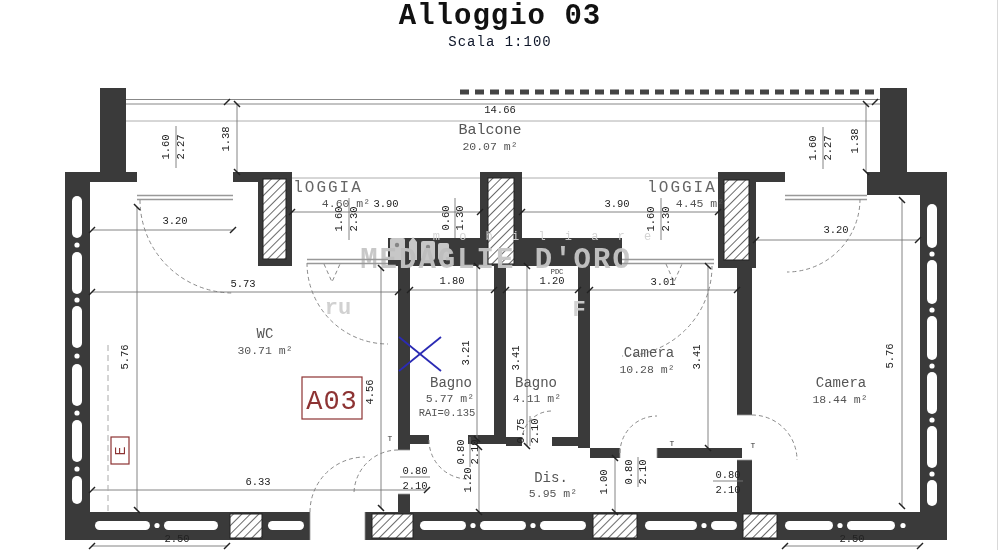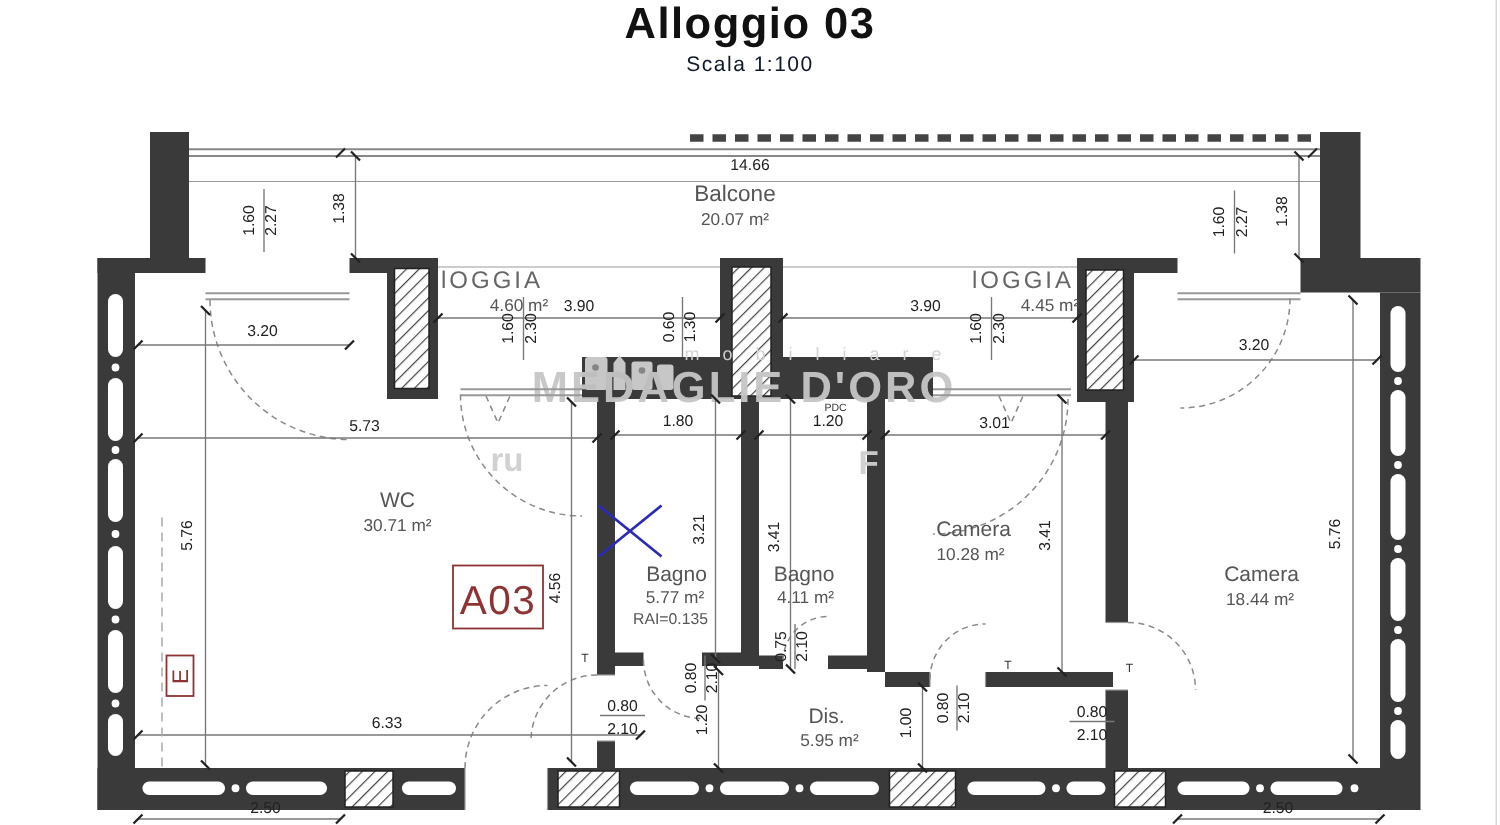--- a/index.html
+++ b/index.html
@@ -1,17 +1,17 @@
 <!DOCTYPE html>
 <html><head>
 <meta charset="utf-8">
 <style>
   html,body{margin:0;padding:0;background:#fff;}
   #stage{position:relative;width:1000px;height:550px;background:#fff;overflow:hidden;
-         font-family:Liberation Sans, sans-serif;}
+         font-family:Liberation Mono, monospace;}
   #title{position:absolute;top:0;left:0;width:100%;text-align:center;
          font-size:29px;font-weight:bold;letter-spacing:1px;color:#111;}
   #subtitle{position:absolute;top:34px;left:0;width:100%;text-align:center;
          font-size:14px;color:#0f172a;letter-spacing:1px;}
   #edge{position:absolute;right:2px;top:0;width:1px;height:550px;background:#d9d9d9;}
   svg{position:absolute;left:0;top:0;}
   .w{fill:#3a3a3a;}
   .hat{fill:url(#hp);stroke:#222;stroke-width:1;}
   .dim{stroke:#777;stroke-width:.9;fill:none;}
   .thin{stroke:#999;stroke-width:.8;fill:none;}

